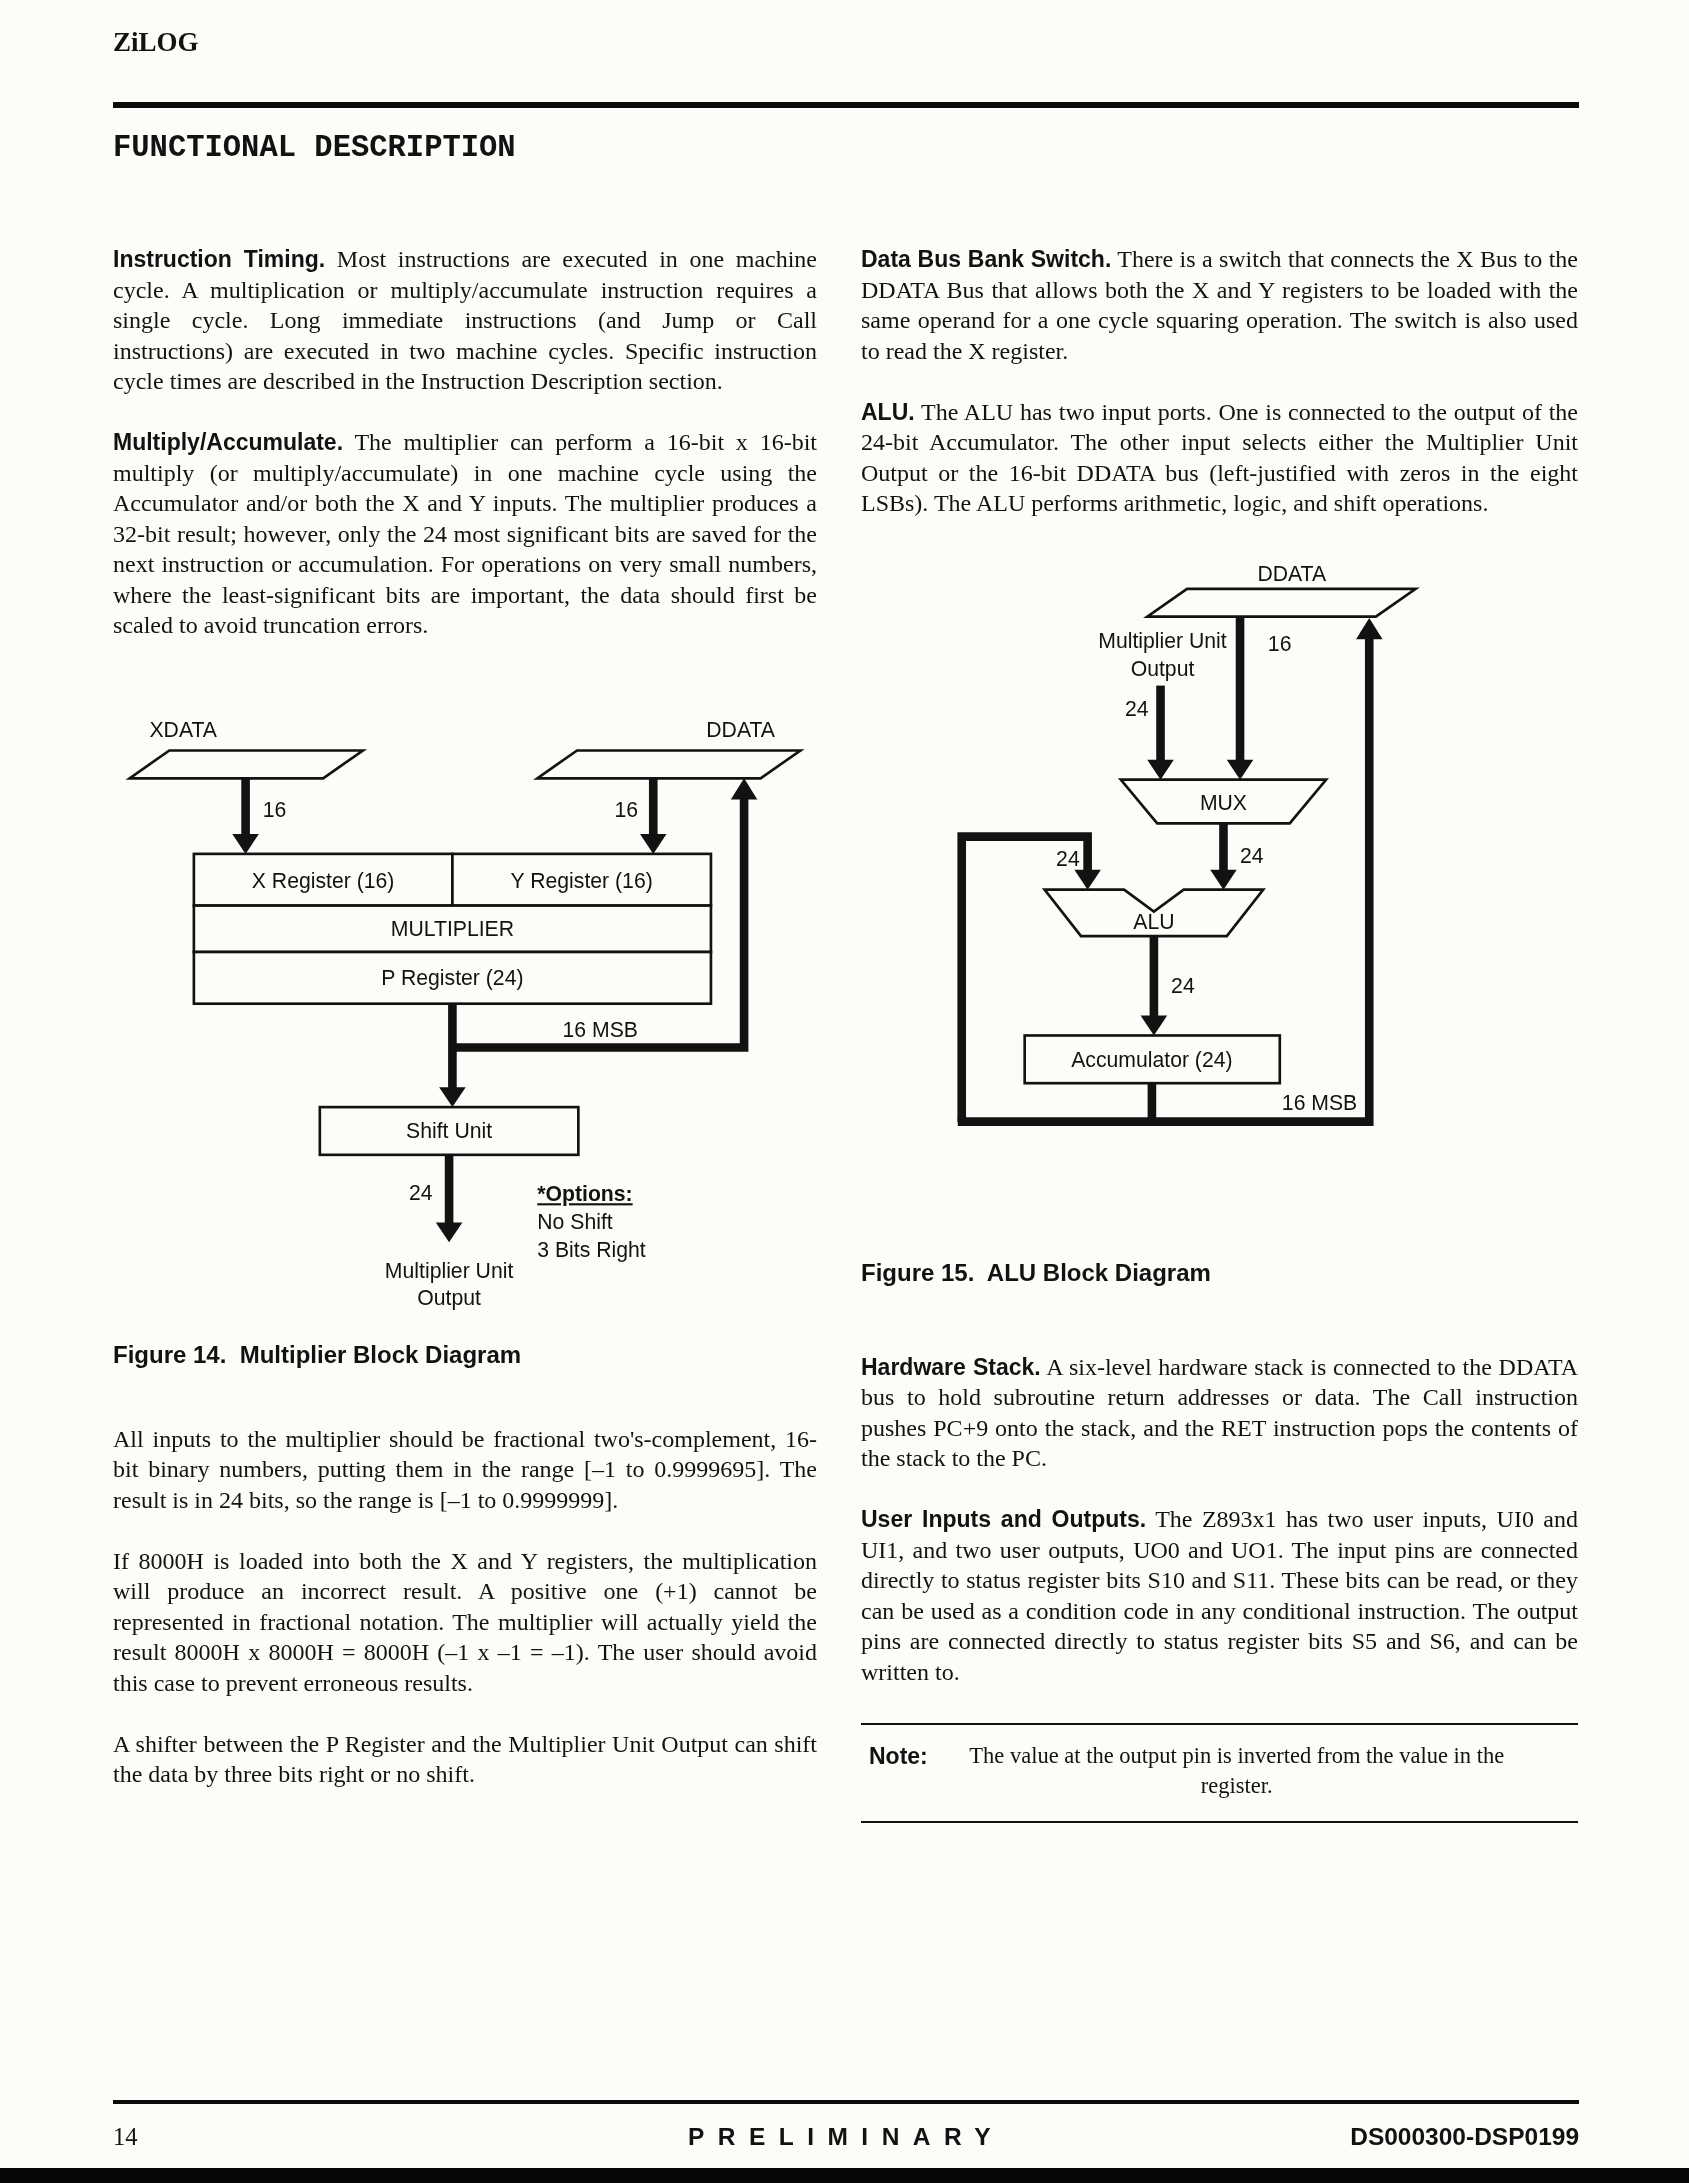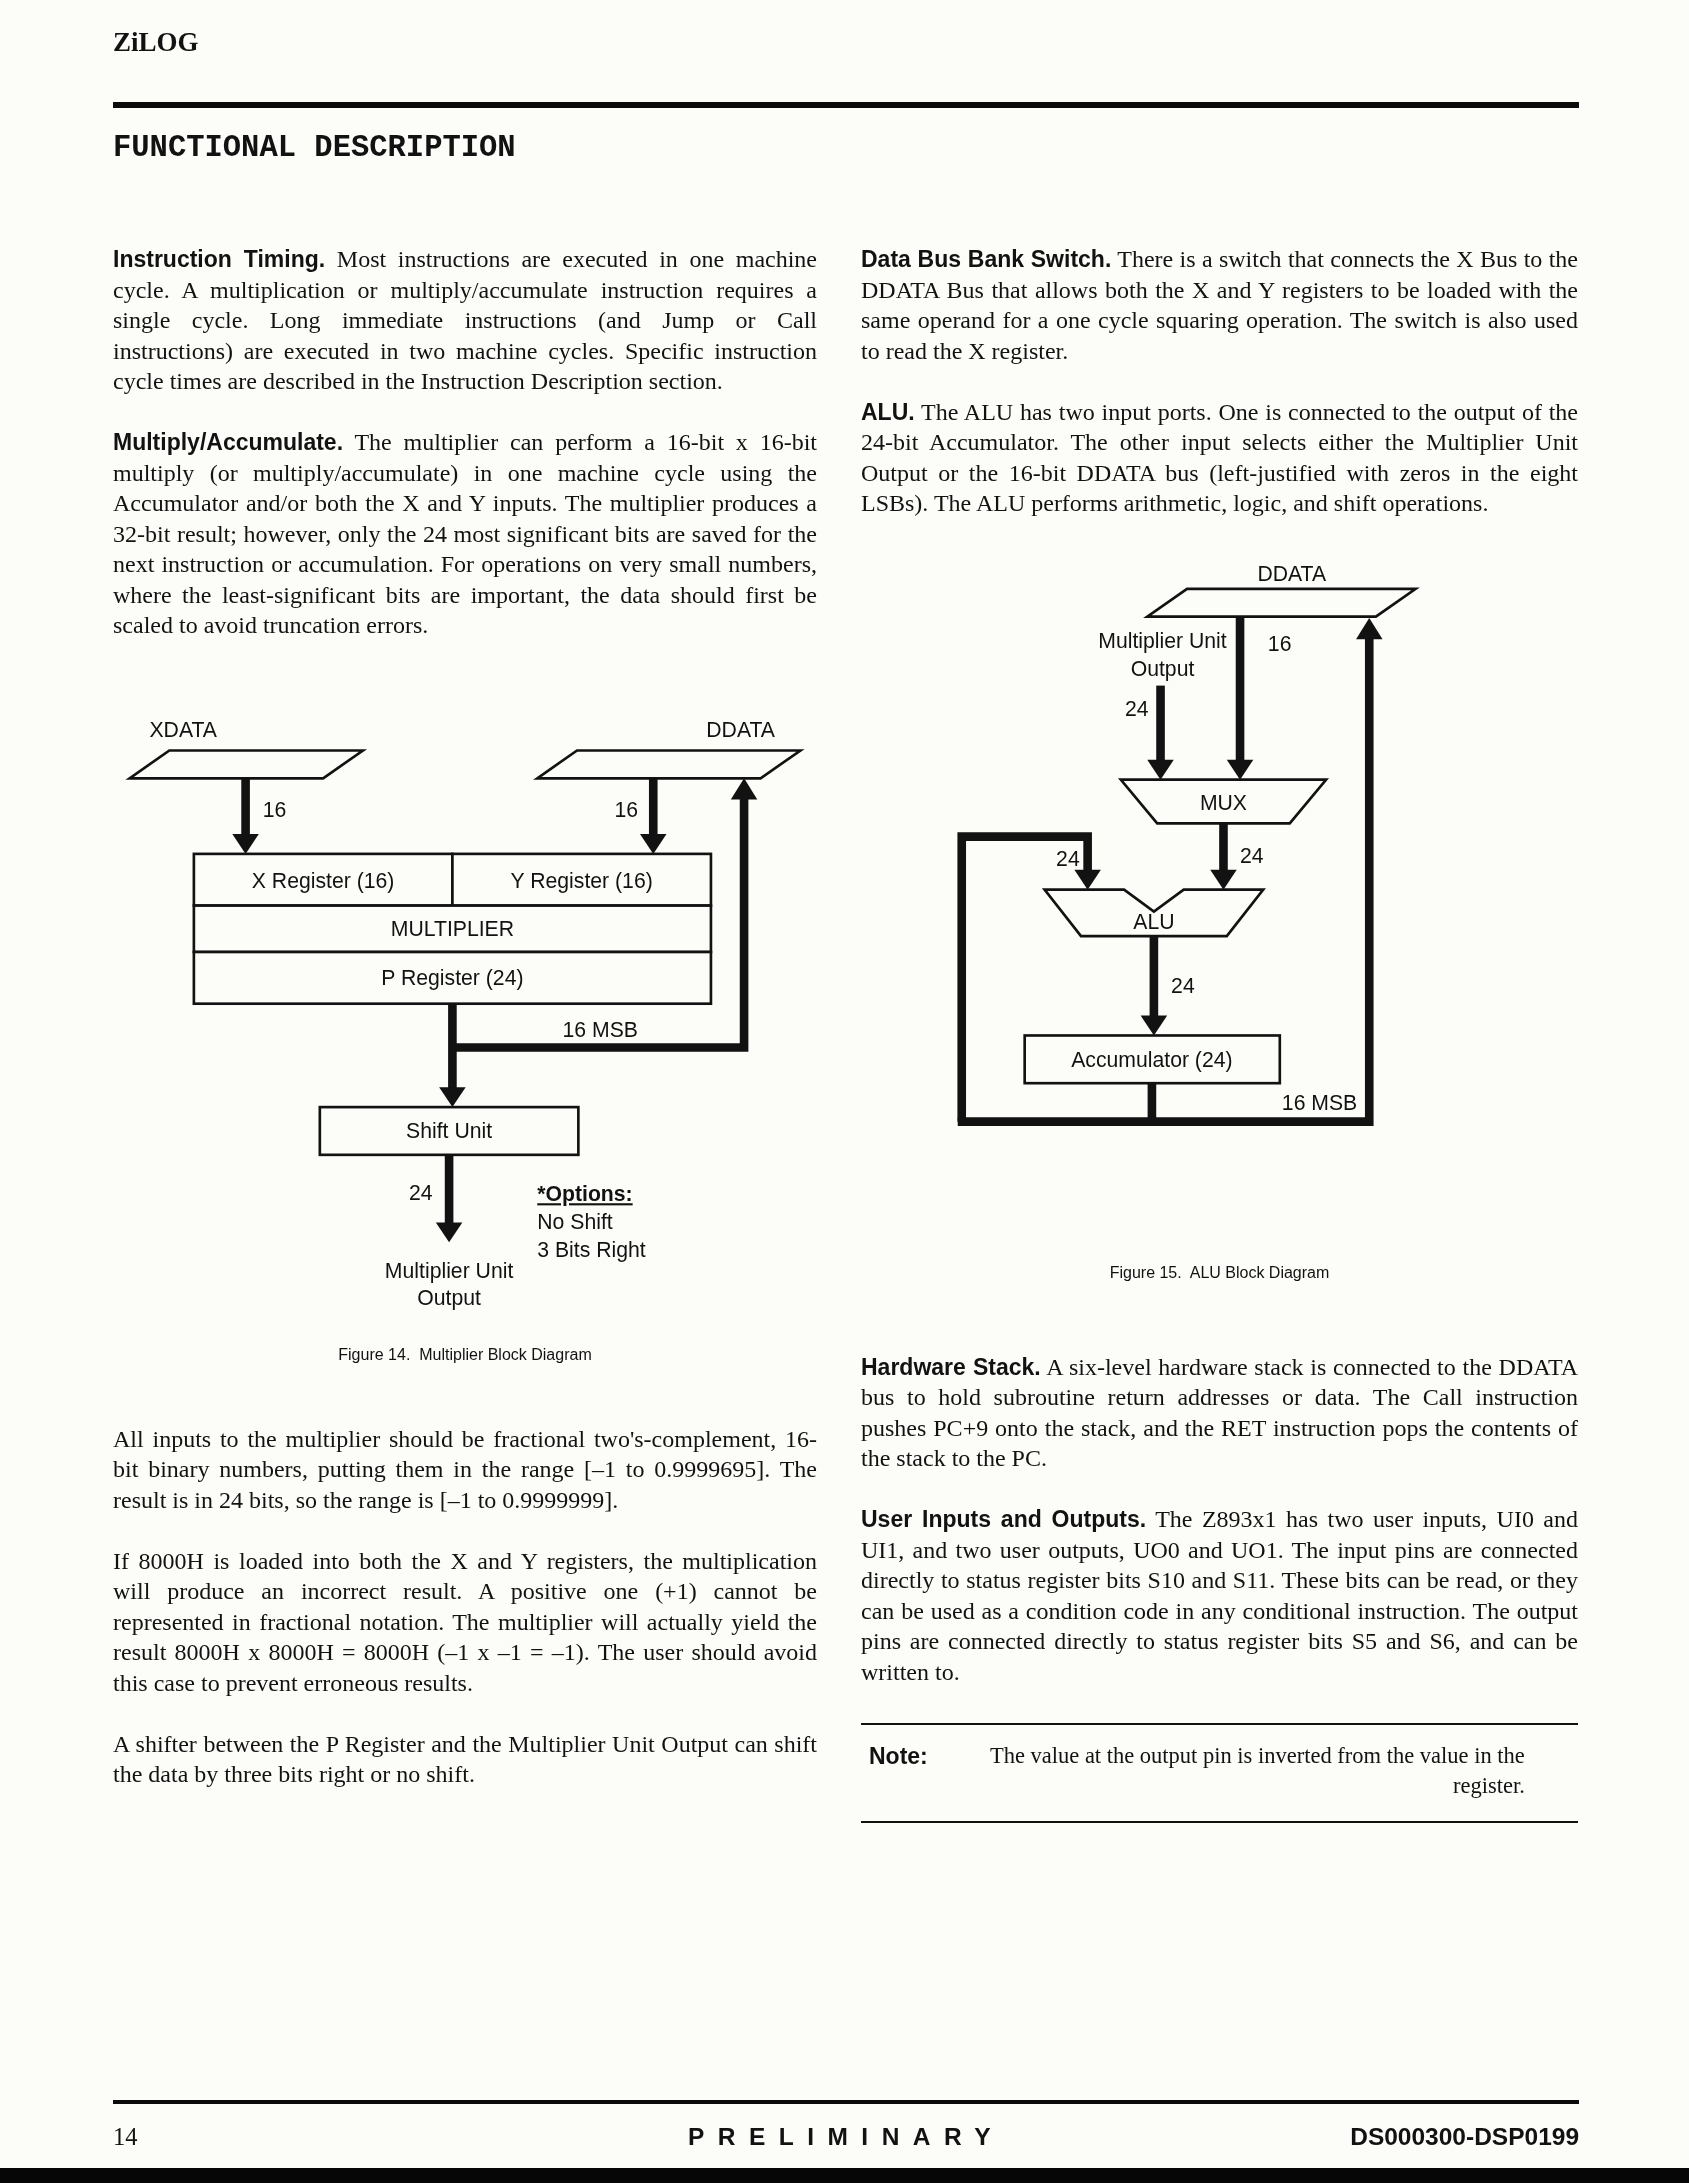--- a/index.html
+++ b/index.html
@@ -14,33 +14,33 @@
   .section-title{position:absolute;left:113px;top:131px;font-family:Liberation Mono, monospace;font-weight:700;font-size:30.5px}
 
   .col{position:absolute;top:244px;font-size:24px;line-height:30.5px;text-align:justify}
   .col-left{left:113px;width:704px}
   .col-right{left:861px;width:717px}
   p.para{margin:0 0 30.5px 0}
   .lead{font-family:"Liberation Sans",sans-serif;font-weight:700;font-size:23px}
 
   .figure14-wrap{margin-top:63px}
   .figure15-wrap{margin-top:10px}
-  .fig-caption{font-family:"Liberation Sans",sans-serif;font-weight:400;font-size:16px;text-align:center;white-space:pre-wrap}
+  .fig-caption{font-family:"Liberation Sans",sans-serif;font-weight:700;font-size:24px;white-space:pre-wrap}
   .fig14-caption{margin:26.5px 0 53px}
   .fig15-caption{margin:129px 0 63px}
 
   svg{display:block}
   svg text{font-family:"Liberation Sans",sans-serif;font-size:32px;fill:#121212}
   .box{fill:#fcfcf8;stroke:#121212;stroke-width:4}
   .bus{fill:#fcfcf8;stroke:#121212;stroke-width:4}
   .thick{stroke:#121212;stroke-width:13;fill:none;stroke-linejoin:miter}
   .head{fill:#121212;stroke:none}
   .opt-title{font-weight:700;text-decoration:underline}
 
-  .note-block{display:flex;gap:21px;border-top:2.7px solid #111;border-bottom:2.7px solid #111;padding:16px 5.3px 20px 8px;margin-top:36px;text-align:right}
+  .note-block{display:flex;gap:21px;border-top:2.7px solid #111;border-bottom:2.7px solid #111;padding:16px 5.3px 20px 8px;margin-top:36px;text-align:center}
   .note-label{font-family:"Liberation Sans",sans-serif;font-weight:700;font-size:23px;line-height:30px;flex:0 0 auto}
   .note-text{font-size:22.5px;line-height:30px;max-width:576px}
 
   .footer-rule{position:absolute;left:113px;top:2100px;width:1466px;height:4px;background:#0b0b0b}
   .footer{position:absolute;left:113px;top:2123px;width:1466px;display:flex;align-items:baseline}
   .page-number{flex:1;font-size:24.5px}
   .footer-status{font-family:"Liberation Sans",sans-serif;font-weight:700;font-size:24.5px;letter-spacing:.55em}
   .doc-number{flex:1;text-align:right;font-family:Liberation Sans, sans-serif;font-weight:700;font-size:24.5px}
   .scan-band{position:absolute;left:0;bottom:0;width:100%;height:14.6px;background:#060606}
 </style>

